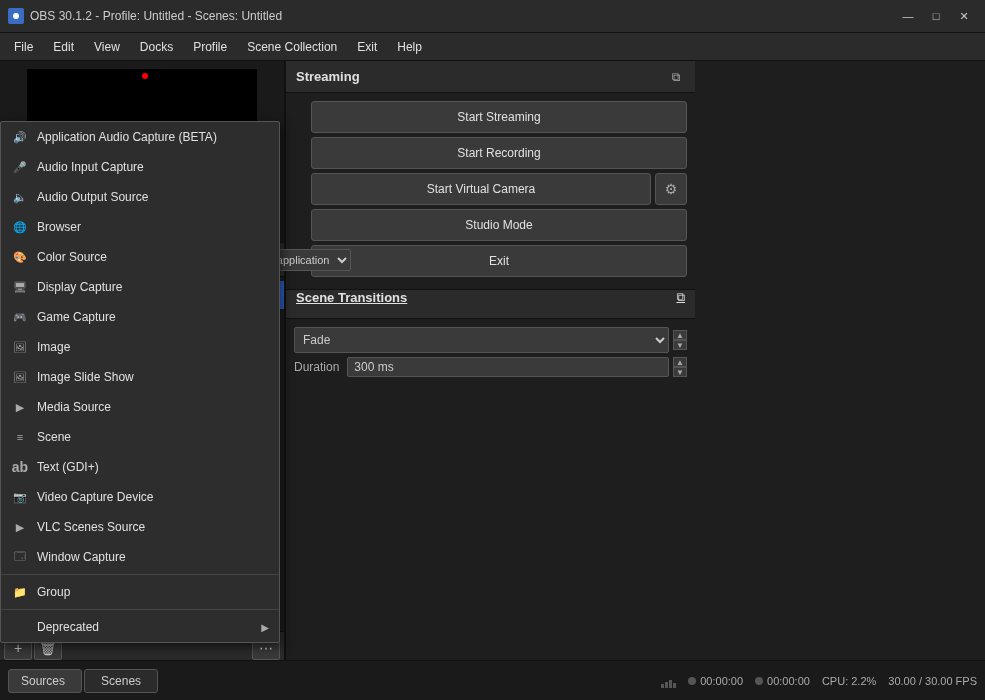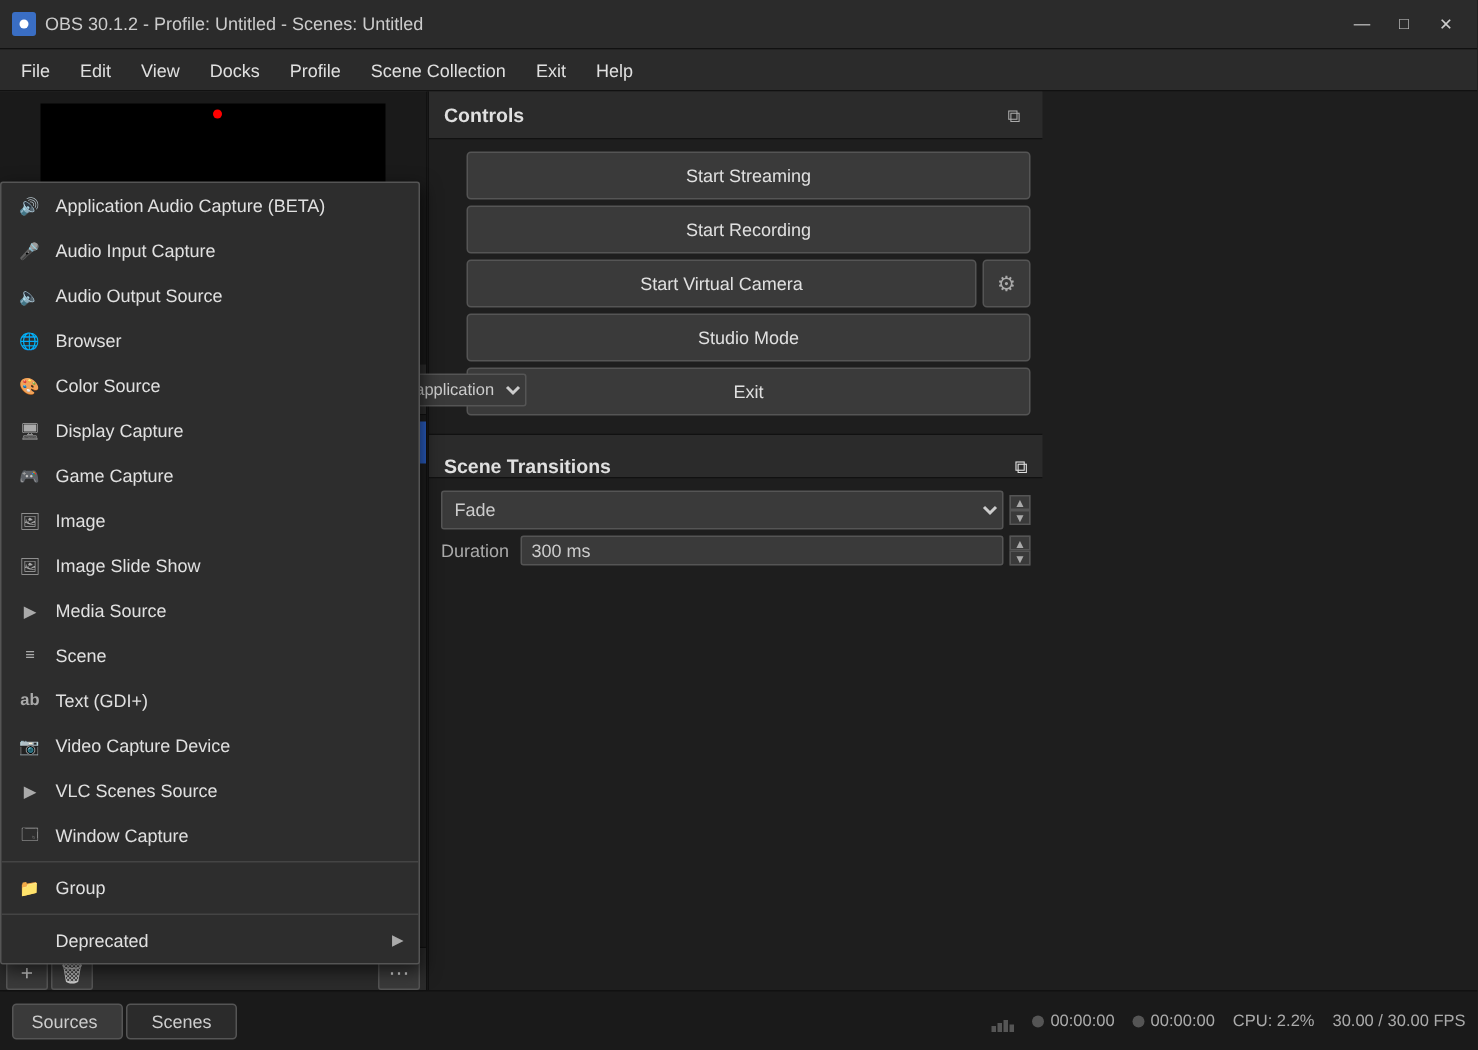--- a/index.html
+++ b/index.html
@@ -227,25 +227,26 @@
     }
 
     
     #transitions-section {
       margin-top: 4px;
     }
     #transitions-header {
       height: 30px;
       background: #2b2b2b;
       display: flex;
-      align-items: flex-end;
+      align-items: flex-start;
       justify-content: space-between;
       padding: 0 10px;
       border-top: 1px solid #111;
       border-bottom: 1px solid #111;
+      text-decoration: underline;
     }
     #transitions-header .tr-title {
       font-size: 13px; font-weight: bold; color: #e0e0e0;
     }
     #transitions-body {
       padding: 8px;
       display: flex;
       flex-direction: column;
       gap: 4px;
     }
@@ -508,21 +509,21 @@
       </div>
       <div class="dd-item">
         <span class="dd-icon">▶</span>
         <span>Media Source</span>
       </div>
       <div class="dd-item">
         <span class="dd-icon">≡</span>
         <span>Scene</span>
       </div>
       <div class="dd-item">
-        <span class="dd-icon" style="font-size:11px;font-weight:bold;">ab</span>
+        <span class="dd-icon" style="font-size:14px;font-weight:bold;">ab</span>
         <span>Text (GDI+)</span>
       </div>
       <div class="dd-item">
         <span class="dd-icon">📷</span>
         <span>Video Capture Device</span>
       </div>
       <div class="dd-item">
         <span class="dd-icon">▶</span>
         <span>VLC Scenes Source</span>
       </div>
@@ -541,21 +542,21 @@
         <span>Deprecated</span>
         <span class="dd-arrow">▶</span>
       </div>
     </div>
 
   </div>
 
   <div id="right-panel">
 
     <div id="controls-header">
-      <span class="ctrl-title">Controls</span>
+      <span class="ctrl-title">Streaming</span>
       <span class="ctrl-pop">⧉</span>
     </div>
     <div id="controls-buttons">
       <button class="ctrl-btn">Start Streaming</button>
       <button class="ctrl-btn">Start Recording</button>
       <div class="ctrl-btn-row">
         <button class="ctrl-btn">Start Virtual Camera</button>
         <button class="ctrl-btn-gear">⚙</button>
       </div>
       <button class="ctrl-btn">Studio Mode</button>

